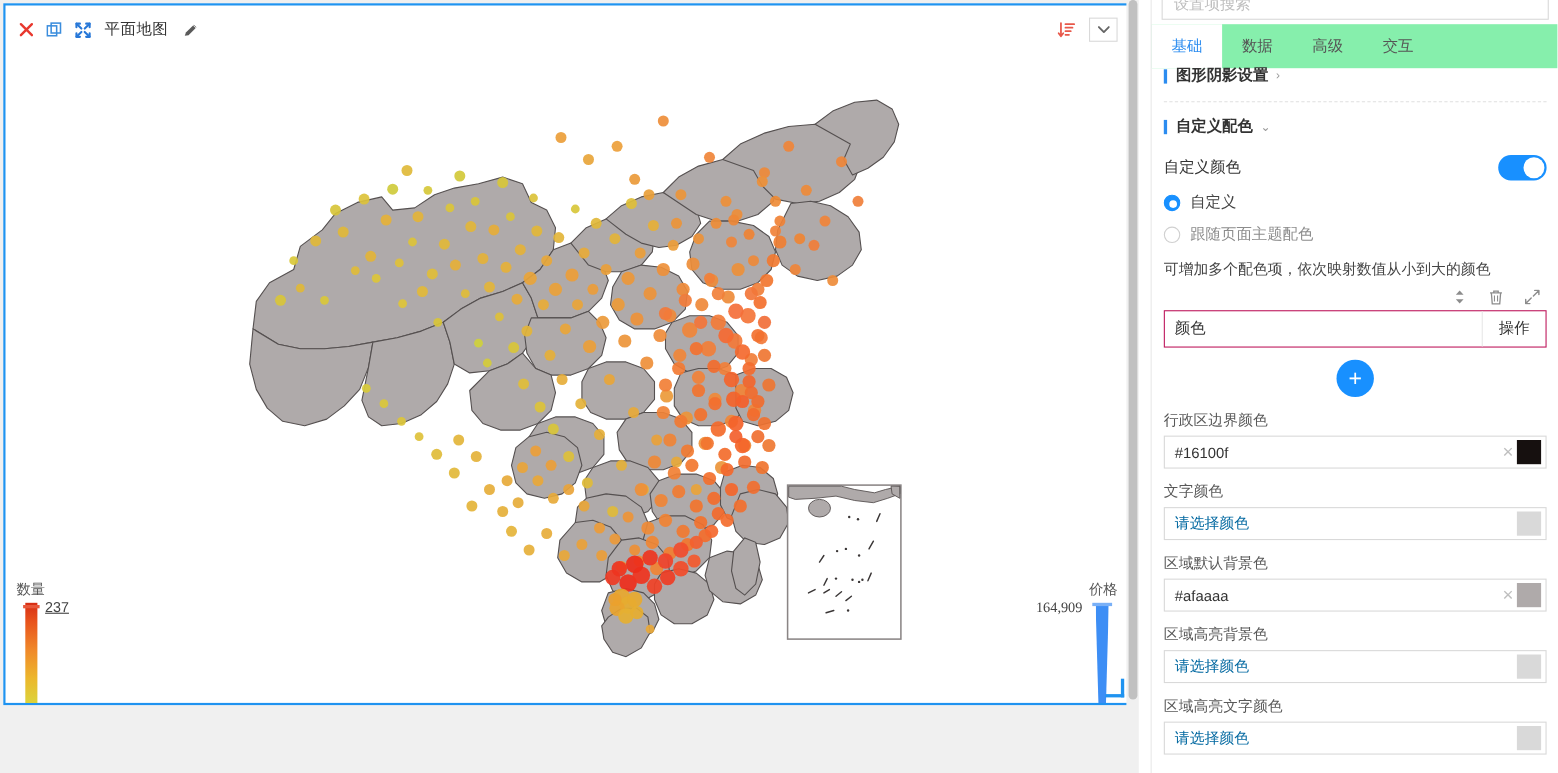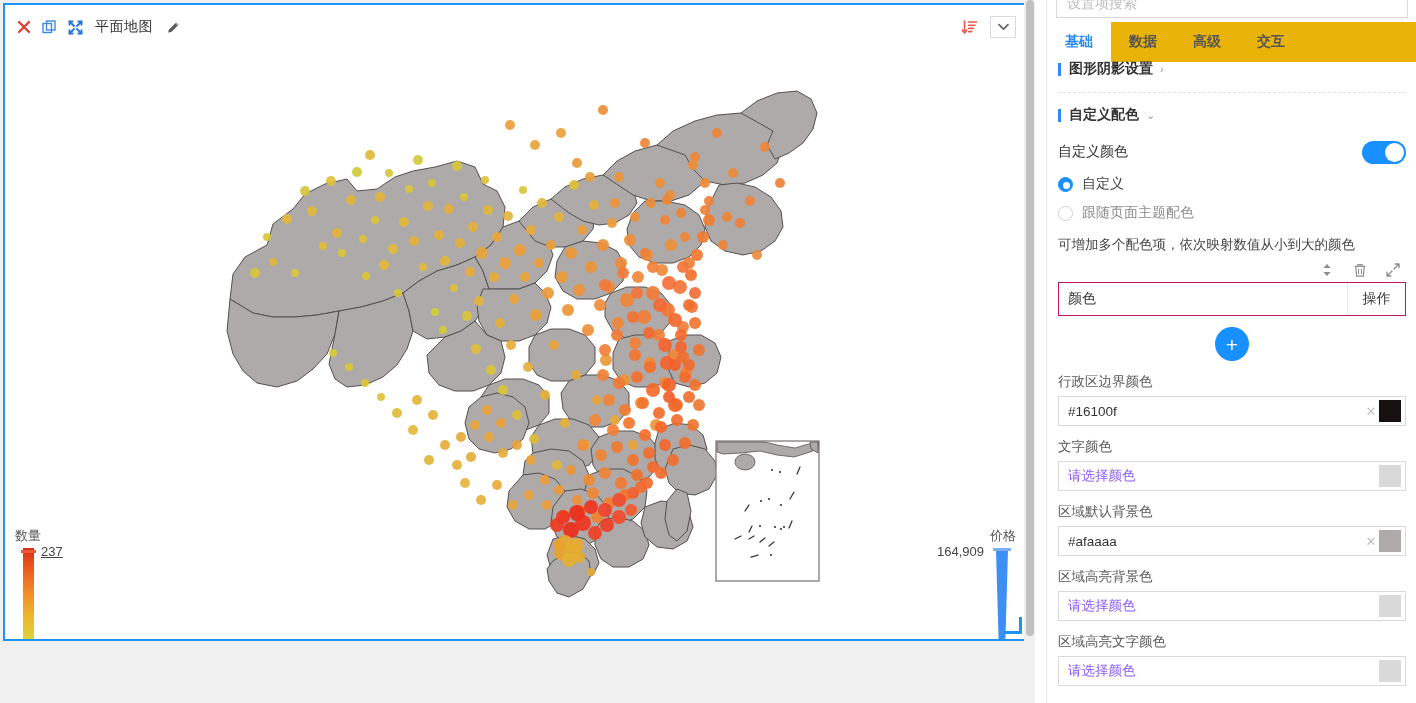--- a/index.html
+++ b/index.html
@@ -52,21 +52,21 @@
   #qty-bar {
     position: absolute; left: 8px; top: 0; width: 11px; height: 104px;
     background: linear-gradient(to bottom, #d62d14 0%, #e8521c 16%, #f08a2a 42%, #ecb72c 66%, #ddd13a 86%, #c4d43c 100%);
   }
   .qty-handle { position: absolute; left: 6px; width: 15px; height: 3px; }
   #qty-handle-top { top: 2px; background: #e8573a; }
   #qty-max-label { position: absolute; left: 26px; top: -4px; font-size: 13px; color: #444; text-decoration: underline; }
 
   #legend-price { position: absolute; right: 12px; top: 478px; width: 120px; text-align: right; }
   #legend-price-title { font-size: 13px; color: #555; margin-bottom: 3px; }
-  #price-bar-row { position: relative; height: 104px; }
+  #price-bar-row { position: relative; height: 104px; font-family: Liberation Serif, serif; }
   #price-shape {
     position: absolute; right: 8px; top: 2px; width: 12px; height: 100px;
     background: #3d8ef5;
     clip-path: polygon(0% 0%, 100% 0%, 76% 100%, 24% 100%);
   }
   .price-handle { position: absolute; right: 5px; width: 18px; height: 3px; background: #79b0f7; }
   #price-handle-top { top: 0px; }
   #price-max-label { position: absolute; right: 32px; top: -4px; font-size: 13px; color: #444; white-space: nowrap; }
 
   #resize-handle { position: absolute; right: 6px; bottom: 5px; width: 17px; height: 17px;
@@ -86,21 +86,21 @@
     background: #ffffff; border-left: 1px solid #e8e8e8; overflow: hidden;
   }
   #settings-search {
     position: absolute; left: 9px; top: -12px; width: 352px; height: 30px;
     border: 1px solid #d9d9d9; background: #fff; padding: 4px 10px;
     font-size: 14px; color: #333; font-family: inherit;
   }
   #settings-search::placeholder { color: #bfbfbf; }
   #tabbar {
     position: absolute; left: 0; top: 22px; width: 370px; height: 40px;
-    background: #eab308; display: flex; align-items: flex-end; font-weight: bold;
+    background: #86efac; display: flex; align-items: flex-end;
   }
   .tab {
     height: 40px; padding: 0 18px; display: flex; align-items: center;
     font-size: 14px; color: #555; cursor: pointer;
   }
   .tab.active { background: #ffffff; color: #2b8cf0; }
   #panel-body { position: absolute; left: 0; top: 62px; width: 370px; height: 641px; padding: 0 11px; }
 
   .section-head { display: flex; align-items: center; height: 26px; }
   .section-bar { width: 3px; height: 13px; background: #2b8cf0; margin-right: 8px; }
@@ -133,21 +133,21 @@
                 font-size: 14px; color: #333; }
 
   #add-color-btn { width: 34px; height: 34px; border-radius: 50%; background: #1890ff; margin: 11px auto 0 auto;
                    display: flex; align-items: center; justify-content: center; color: #fff; font-size: 21px;
                    line-height: 1; cursor: pointer; }
 
   .field-group { margin-top: 12px; }
   .field-label { font-size: 13.5px; color: #595959; margin-bottom: 5px; }
   .color-input { position: relative; height: 30px; border: 1px solid #d9d9d9; display: flex; align-items: center; }
   .color-input .value { flex: 1; padding-left: 9px; font-size: 13.5px; color: #333; }
-  .color-input .value.placeholder { color: #8b5cf6; }
+  .color-input .value.placeholder { color: #0369a1; }
   .clear-x { width: 16px; color: #bfbfbf; font-size: 13px; text-align: center; cursor: pointer; }
   .swatch { width: 22px; height: 22px; margin-right: 4px; border: 0; }
   .swatch.empty { background: #d9d9d9; }
 </style>
 </head>
 <body>
 
 <div id="root">
 
   <div id="canvas-area">

